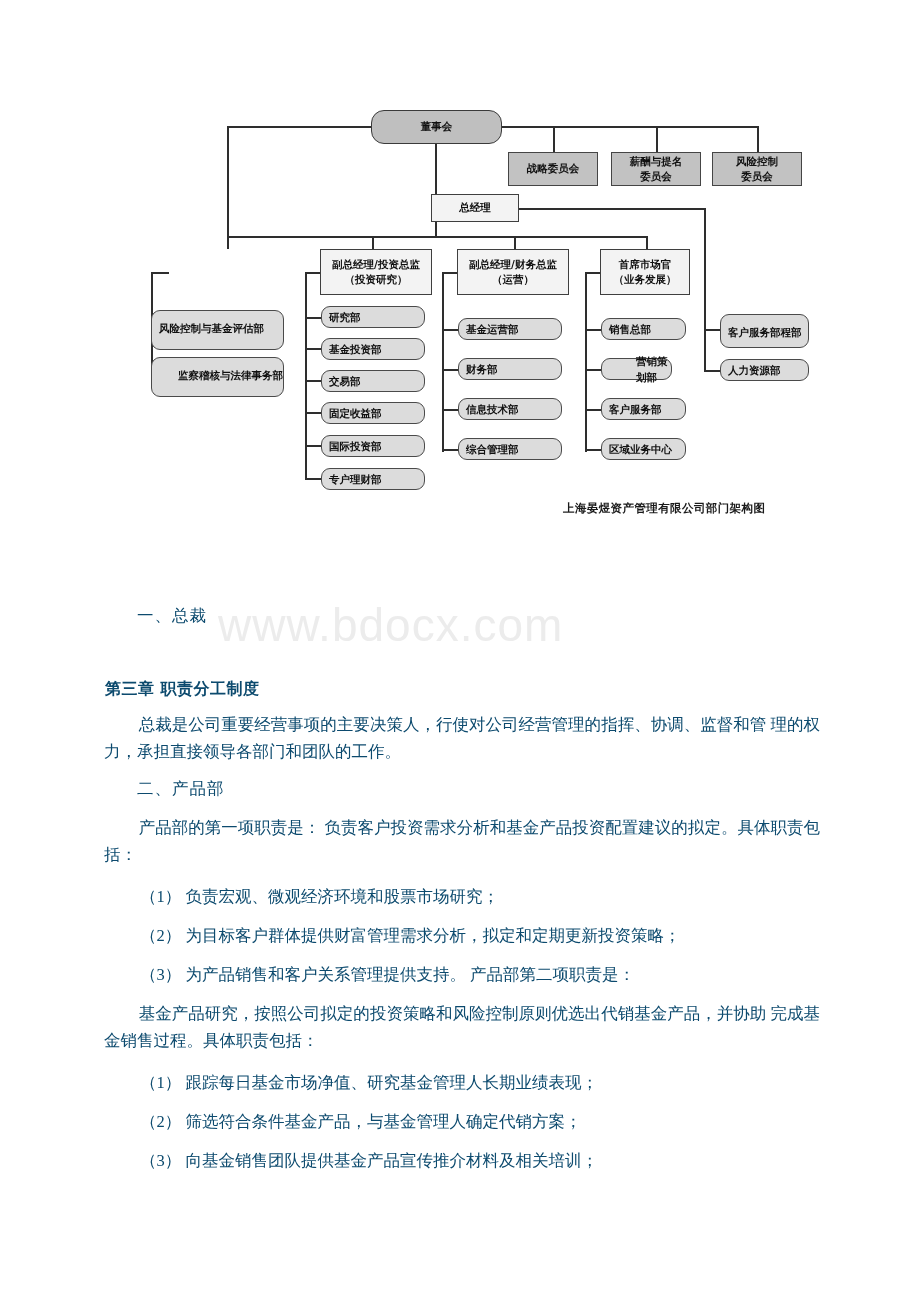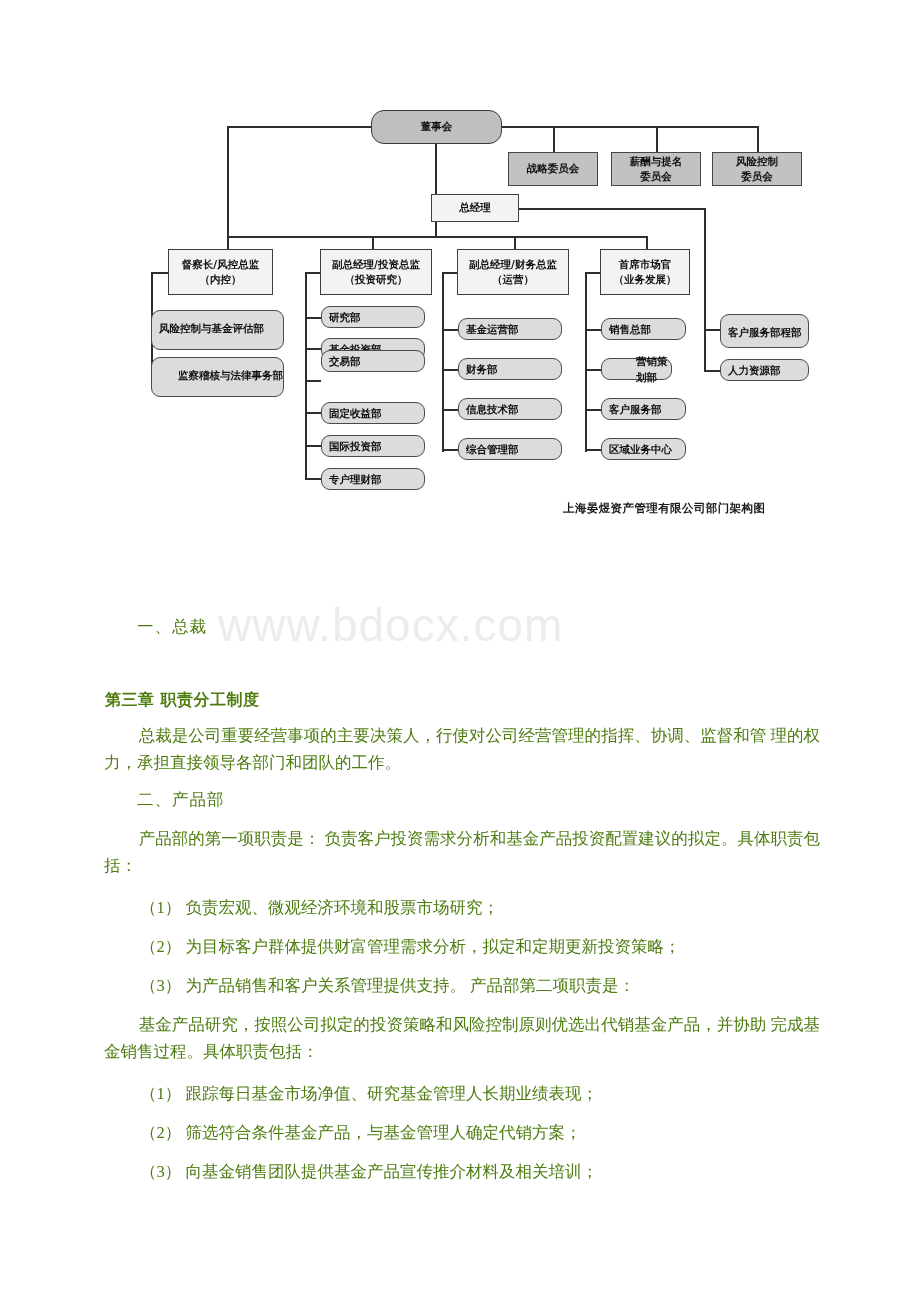--- a/index.html
+++ b/index.html
@@ -113,22 +113,21 @@
   #doc {
     position: absolute;
     left: 0;
     top: 596px;
     width: 920px;
     z-index: 4;
   }
   .blk {
     position: absolute;
     font-family: "Liberation Serif", "DejaVu Serif", serif;
-    color: #4d7c0f;
-    margin-top: 11px;
+    color: #0c4a6e;
   }
   .heading-num {
     font-size: 16.5px;
     letter-spacing: 1px;
   }
   .heading-bold {
     font-family: "DejaVu Sans", "Liberation Sans", sans-serif;
     font-size: 16px;
     font-weight: bold;
     letter-spacing: 0.5px;
@@ -220,24 +219,20 @@
   </div>
   <div class="node committee" style="left:712px; top:152px; width:90px; height:34px;">
     <span>风险控制</span>
     <span>委员会</span>
   </div>
 
   <div class="node manager" style="left:391px; top:194px; width:88px; height:28px;margin-left:40px;">
     <span>总经理</span>
   </div>
 
-  <div class="node manager" style="left:168px; top:249px; width:105px; height:46px;">
-    <span>督察长/风控总监</span>
-    <span>（内控）</span>
-  </div>
   <div class="node manager" style="left:320px; top:249px; width:112px; height:46px;">
     <span>副总经理/投资总监</span>
     <span>（投资研究）</span>
   </div>
   <div class="node manager" style="left:457px; top:249px; width:112px; height:46px;">
     <span>副总经理/财务总监</span>
     <span>（运营）</span>
   </div>
   <div class="node manager" style="left:600px; top:249px; width:90px; height:46px;">
     <span>首席市场官</span>
@@ -252,21 +247,21 @@
     <span class="txt">监察稽核与法律事务</span>
     <span class="txt">部</span>
   </div>
 
   <div class="node dept" style="left:321px; top:306px; width:104px; height:22px;">
     <span class="txt">研究部</span>
   </div>
   <div class="node dept" style="left:321px; top:338px; width:104px; height:22px;">
     <span class="txt">基金投资部</span>
   </div>
-  <div class="node dept" style="left:321px; top:350px; width:104px; height:22px;">
+  <div class="node dept" style="left:321px; top:370px; width:104px; height:22px;">
     <span class="txt">交易部</span>
   </div>
   <div class="node dept" style="left:321px; top:402px; width:104px; height:22px;">
     <span class="txt">固定收益部</span>
   </div>
   <div class="node dept" style="left:321px; top:435px; width:104px; height:22px;">
     <span class="txt">国际投资部</span>
   </div>
   <div class="node dept" style="left:321px; top:468px; width:104px; height:22px;">
     <span class="txt">专户理财部</span>

